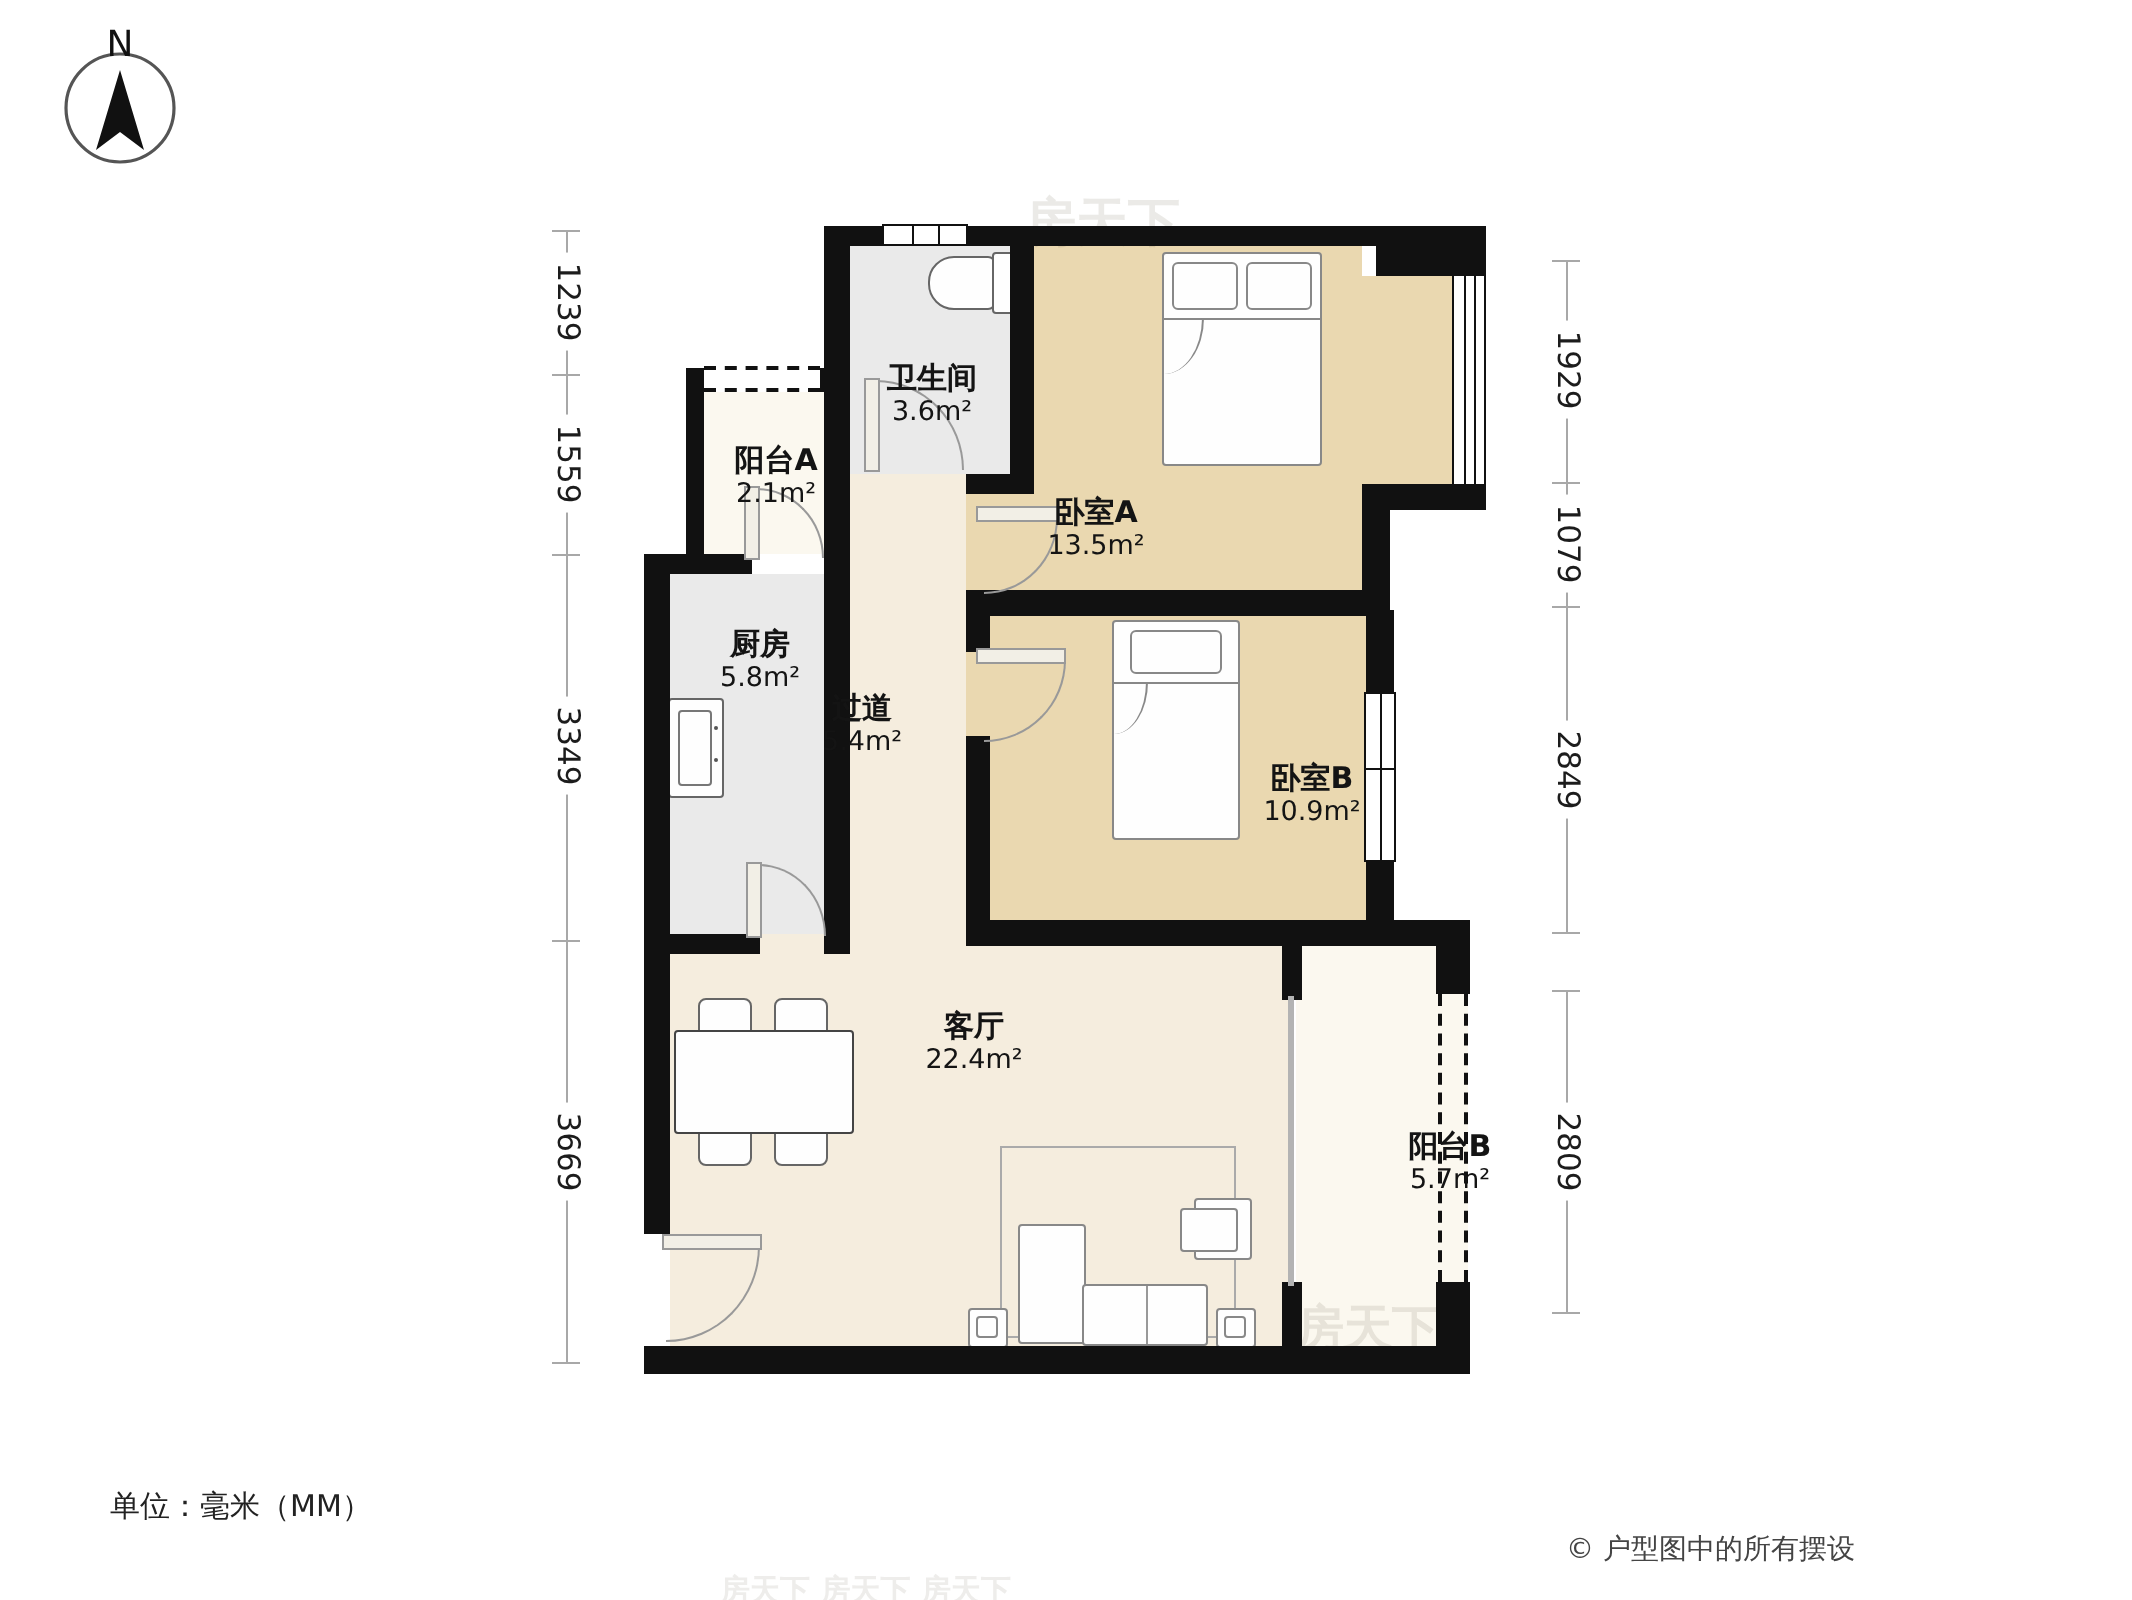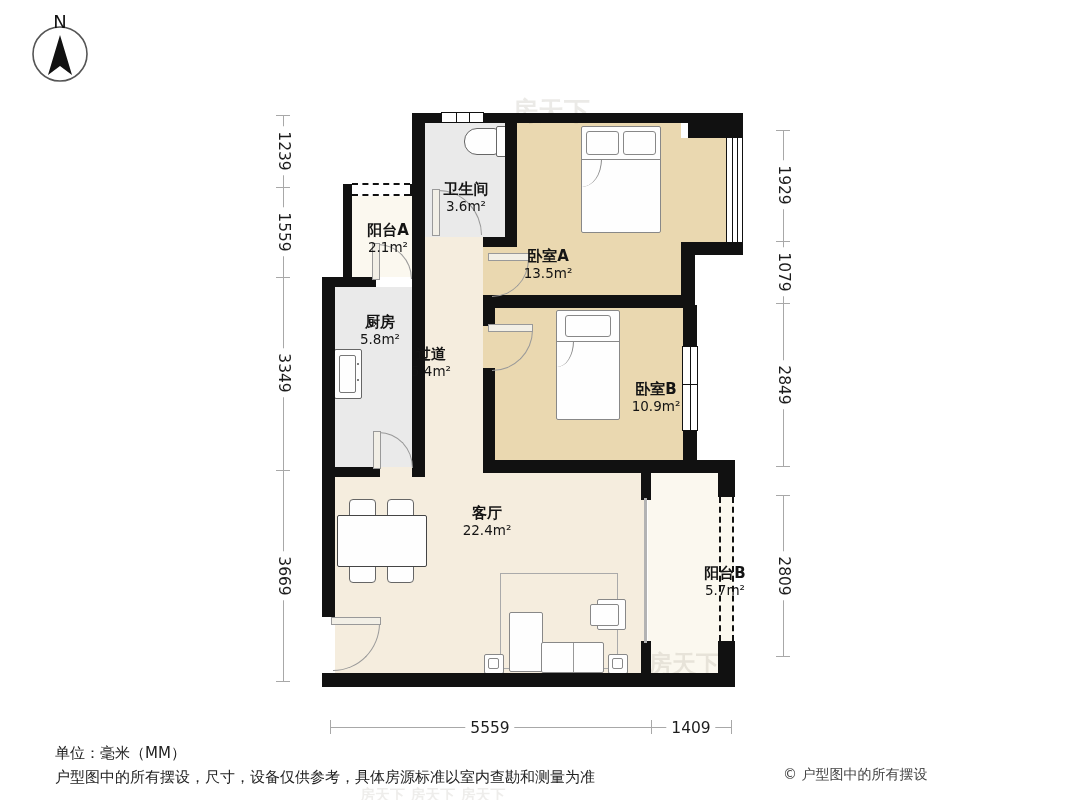--- a/index.html
+++ b/index.html
@@ -244,26 +244,17 @@
     <div class="dlabel vert" style="left:9px;top:255px;">2849</div>
   </div>
 
   <div class="dim" style="left:775px;top:495px;width:18px;height:162px;">
     <div class="dline-v"></div>
     <div class="tick-h" style="top:0;"></div>
     <div class="tick-h" style="top:161px;"></div>
     <div class="dlabel vert" style="left:9px;top:81px;">2809</div>
   </div>
 
-  <div class="dim" style="left:330px;top:719px;width:402px;height:18px;">
-    <div class="dline-h"></div>
-    <div class="tick-v" style="left:0;"></div>
-    <div class="tick-v" style="left:321px;"></div>
-    <div class="tick-v" style="left:401px;"></div>
-    <div class="dlabel" style="left:160px;top:9px;">5559</div>
-    <div class="dlabel" style="left:361px;top:9px;">1409</div>
-  </div>
 
   <div class="foot" style="left:55px;top:744px;">单位：毫米（MM）</div>
-  <div class="foot" style="left:55px;top:768px;">户型图中的所有摆设，尺寸，设备仅供参考，具体房源标准以室内查勘和测量为准</div>
   <div class="copy" style="left:783px;top:766px;">© 户型图中的所有摆设</div>
 
 </div>
 
 </body></html>

